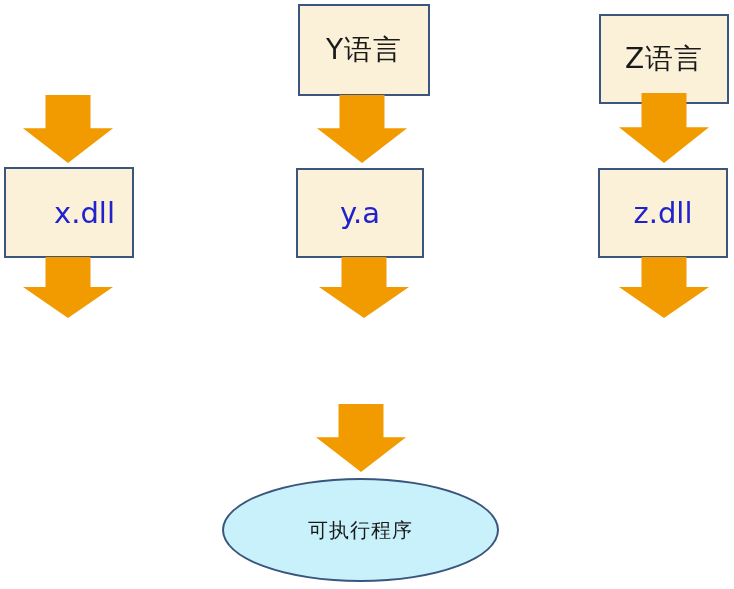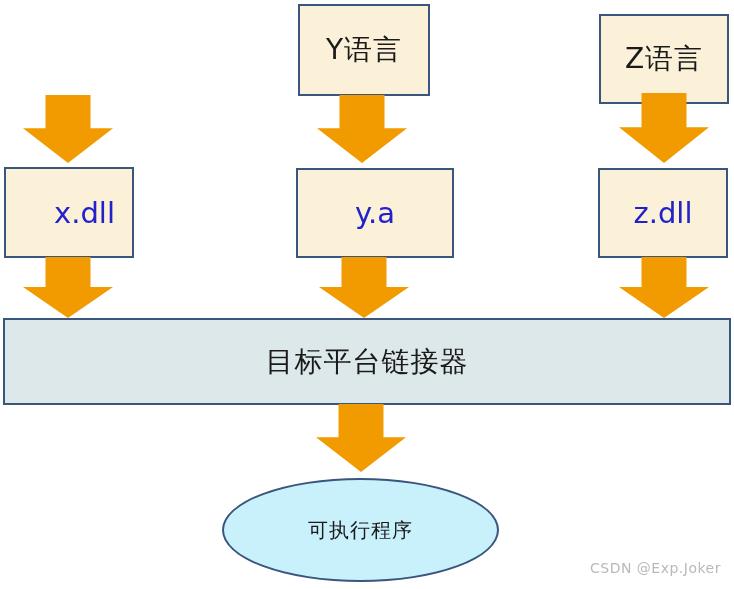--- a/index.html
+++ b/index.html
@@ -73,21 +73,21 @@
     font-size: 14px;
     color: #b9b9b9;
     letter-spacing: 0.5px;
   }
   
   #src-x { left: 5px;   top: 3px; width: 127px; height: 93px; }
   #src-y { left: 298px; top: 4px; width: 132px; height: 92px; text-align: center; }
   #src-z { left: 599px; top: 14px; width: 130px; height: 90px; }
   
   #lib-x { left: 4px;   top: 167px; width: 130px; height: 91px; padding-left: 31px; }
-  #lib-y { left: 296px; top: 168px; width: 158px; height: 90px; }
+  #lib-y { left: 296px; top: 168px; width: 128px; height: 90px; }
   #lib-z { left: 598px; top: 168px; width: 130px; height: 90px; }
   
   #arr-x1 { left: 23px;  top: 95px; width: 90px; height: 68px; }
   #arr-y1 { left: 317px; top: 95px; width: 90px; height: 68px; }
   #arr-z1 { left: 619px; top: 93px; width: 90px; height: 70px; }
   
   #arr-x2 { left: 23px;  top: 257px; width: 90px; height: 61px; }
   #arr-y2 { left: 319px; top: 257px; width: 90px; height: 61px; }
   #arr-z2 { left: 619px; top: 257px; width: 90px; height: 61px; }
   
@@ -116,25 +116,21 @@
     <span>y.a</span>
   </div>
   <div class="node lib" id="lib-z">
     <span>z.dll</span>
   </div>
 
   <div class="arrow" id="arr-x2"></div>
   <div class="arrow" id="arr-y2"></div>
   <div class="arrow" id="arr-z2"></div>
 
-  <div class="linker">
-    <span>目标平台链接器</span>
-  </div>
 
   <div class="arrow" id="arr-out"></div>
 
   <div class="ellipse">
     <span>可执行程序</span>
   </div>
 
-  <div class="watermark">CSDN @Exp.Joker</div>
 
 </div>
 
 </body></html>

